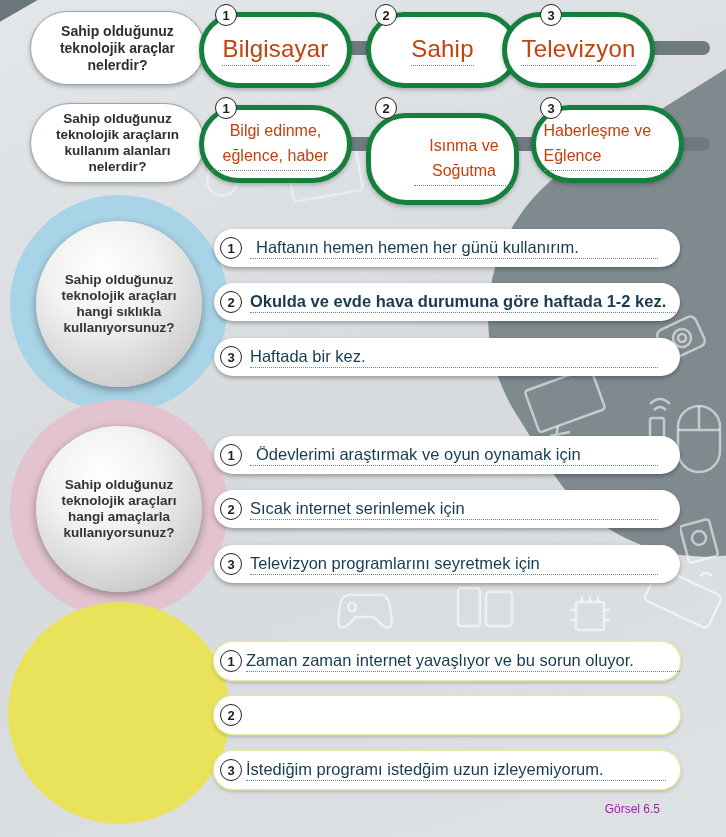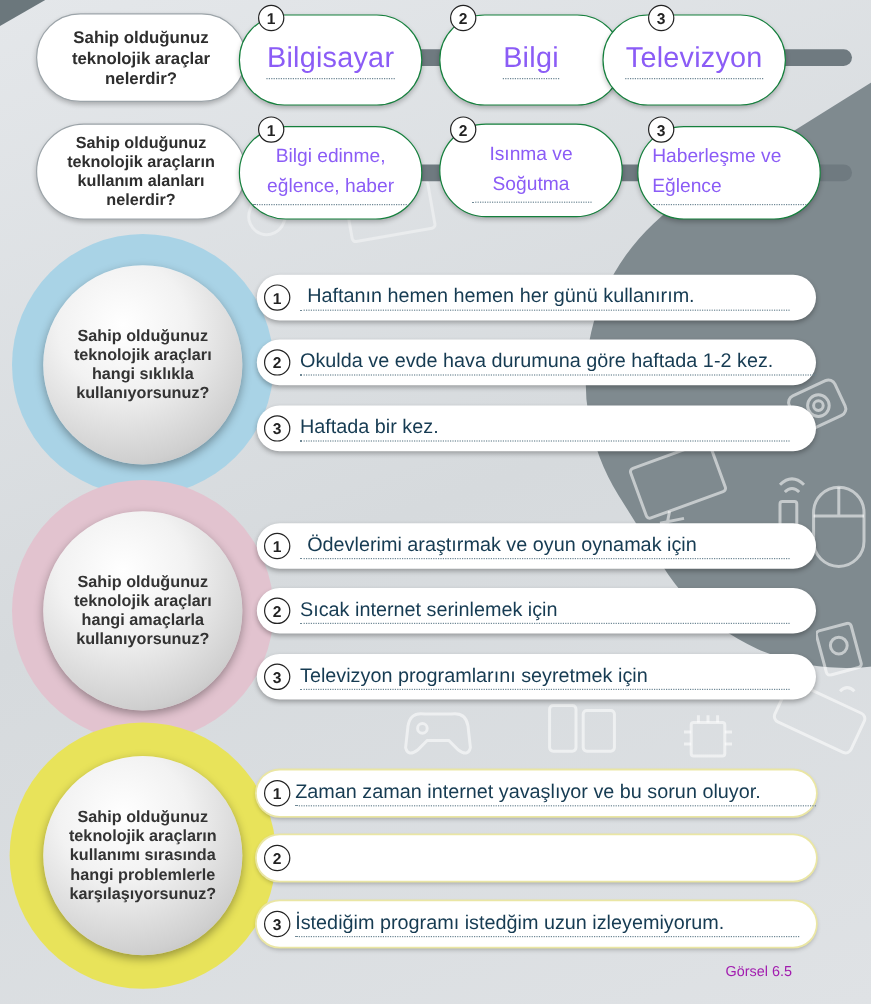--- a/index.html
+++ b/index.html
@@ -41,24 +41,24 @@
     background: #fff; border-radius: 40px;
     border: 1px solid #9ca4a9;
     box-shadow: 0 2px 4px rgba(0,0,0,0.25);
     display: flex; align-items: center; justify-content: center;
     text-align: center; font-weight: bold; color: #2e2e2e;
     font-size: 14px; line-height: 17px; padding: 0 10px;
   }
   .a-pill {
     position: absolute; width: 153px;
     background: #fff; border-radius: 40px;
-    border: 1px solid #15803d;
+    border: 5px solid #15803d;
     box-shadow: 0 2px 4px rgba(0,0,0,0.25);
     display: flex; align-items: center; justify-content: center;
-    text-align: center; color: #8b5cf6;
+    text-align: center; color: #c2410c;
   }
   .a-pill .txt {
     border-bottom: 1px dotted #6e8794;
     padding-bottom: 2px;
   }
   .a-pill.big .txt { font-size: 24px; font-weight: normal; letter-spacing: 0.2px; }
   .a-pill.small .txt { font-size: 16px; line-height: 25px; }
   .num-circle {
     position: absolute; width: 22px; height: 22px;
     border: 1.6px solid #222; border-radius: 50%;
@@ -155,39 +155,39 @@
 
 <div class="row" style="top:10px;height:76px;">
   <div class="row-bar" style="top:31px;"></div>
   <div class="q-pill" style="top:1px;height:74px;">
     <span>Sahip olduğunuz teknolojik araçlar nelerdir?</span>
   </div>
   <div class="a-pill big" style="left:169px;top:2px;height:76px;">
     <span class="txt">Bilgisayar</span>
   </div>
   <div class="a-pill big" style="left:336px;top:2px;height:76px;">
-    <span class="txt">Bilgi</span>
+    <span class="txt">Sahip</span>
   </div>
   <div class="a-pill big" style="left:472px;top:2px;height:76px;">
     <span class="txt">Televizyon</span>
   </div>
   <div class="num-circle" style="left:185px;top:-6px;">1</div>
   <div class="num-circle" style="left:345px;top:-6px;">2</div>
   <div class="num-circle" style="left:510px;top:-6px;">3</div>
 </div>
 
 <div class="row" style="top:103px;height:80px;">
   <div class="row-bar" style="top:34px;"></div>
   <div class="q-pill" style="top:0;height:80px;font-size:13.5px;line-height:16px;">
     <span>Sahip olduğunuz teknolojik araçların kullanım alanları nelerdir?</span>
   </div>
   <div class="a-pill small" style="left:169px;top:2px;height:78px;">
     <span class="txt" style="width:130px;">Bilgi edinme, eğlence, haber</span>
   </div>
-  <div class="a-pill small" style="left:336px;top:0;height:78px;">
+  <div class="a-pill small" style="left:336px;top:10px;height:92px;justify-content:flex-end;">
     <span class="txt" style="width:100px;">Isınma ve Soğutma</span>
   </div>
   <div class="a-pill small" style="left:501px;top:2px;height:78px;">
     <span class="txt" style="width:128px;text-align:left;">Haberleşme ve Eğlence</span>
   </div>
   <div class="num-circle" style="left:185px;top:-6px;">1</div>
   <div class="num-circle" style="left:345px;top:-6px;">2</div>
   <div class="num-circle" style="left:510px;top:-6px;">3</div>
 </div>
 
@@ -195,21 +195,21 @@
   <div class="ring" style="left:10px;top:0;width:218px;height:218px;background:#a9d3e6;"></div>
   <div class="sphere" style="left:36px;top:26px;width:166px;height:166px;">
     <span style="width:130px;">Sahip olduğunuz teknolojik araçları hangi sıklıkla kullanıyorsunuz?</span>
   </div>
   <div class="ans" style="left:214px;top:34px;width:466px;">
     <div class="num-circle">1</div>
     <span class="line" style="padding-left:6px;">Haftanın hemen hemen her günü kullanırım.</span>
   </div>
   <div class="ans" style="left:214px;top:88px;width:466px;">
     <div class="num-circle">2</div>
-    <span class="line" style="margin-right:0;">Okulda ve evde hava durumuna göre haftada 1-2 kez.</span>
+    <span class="line" style="margin-right:0;font-weight:bold;">Okulda ve evde hava durumuna göre haftada 1-2 kez.</span>
   </div>
   <div class="ans" style="left:214px;top:143px;width:466px;">
     <div class="num-circle">3</div>
     <span class="line">Haftada bir kez.</span>
   </div>
 </div>
 
 <div class="section" style="top:400px;height:220px;">
   <div class="ring" style="left:10px;top:0;width:218px;height:218px;background:#e2c3cf;"></div>
   <div class="sphere" style="left:36px;top:26px;width:166px;height:166px;">
@@ -224,23 +224,20 @@
     <span class="line">Sıcak internet serinlemek için</span>
   </div>
   <div class="ans" style="left:214px;top:145px;width:466px;">
     <div class="num-circle">3</div>
     <span class="line">Televizyon programlarını seyretmek için</span>
   </div>
 </div>
 
 <div class="section" style="top:600px;height:235px;">
   <div class="ring" style="left:8px;top:2px;width:222px;height:222px;background:#e8e35a;"></div>
-  <div class="sphere" style="left:36px;top:30px;width:166px;height:166px;">
-    <span style="width:134px;">Sahip olduğunuz teknolojik araçların kullanımı sırasında hangi problemlerle karşılaşıyorsunuz?</span>
-  </div>
   <div class="ans" style="left:214px;top:42px;width:466px;box-shadow:0 0 0 1.5px #eae6a4,0 2px 4px rgba(0,0,0,0.3);">
     <div class="num-circle">1</div>
     <span class="line" style="margin-left:4px;margin-right:0;">Zaman zaman internet yavaşlıyor ve bu sorun oluyor.</span>
   </div>
   <div class="ans" style="left:214px;top:96px;width:466px;box-shadow:0 0 0 1.5px #eae6a4,0 2px 4px rgba(0,0,0,0.3);">
     <div class="num-circle">2</div>
   </div>
   <div class="ans" style="left:214px;top:151px;width:466px;box-shadow:0 0 0 1.5px #eae6a4,0 2px 4px rgba(0,0,0,0.3);">
     <div class="num-circle">3</div>
     <span class="line" style="margin-left:4px;margin-right:14px;">İstediğim programı istedğim uzun izleyemiyorum.</span>

